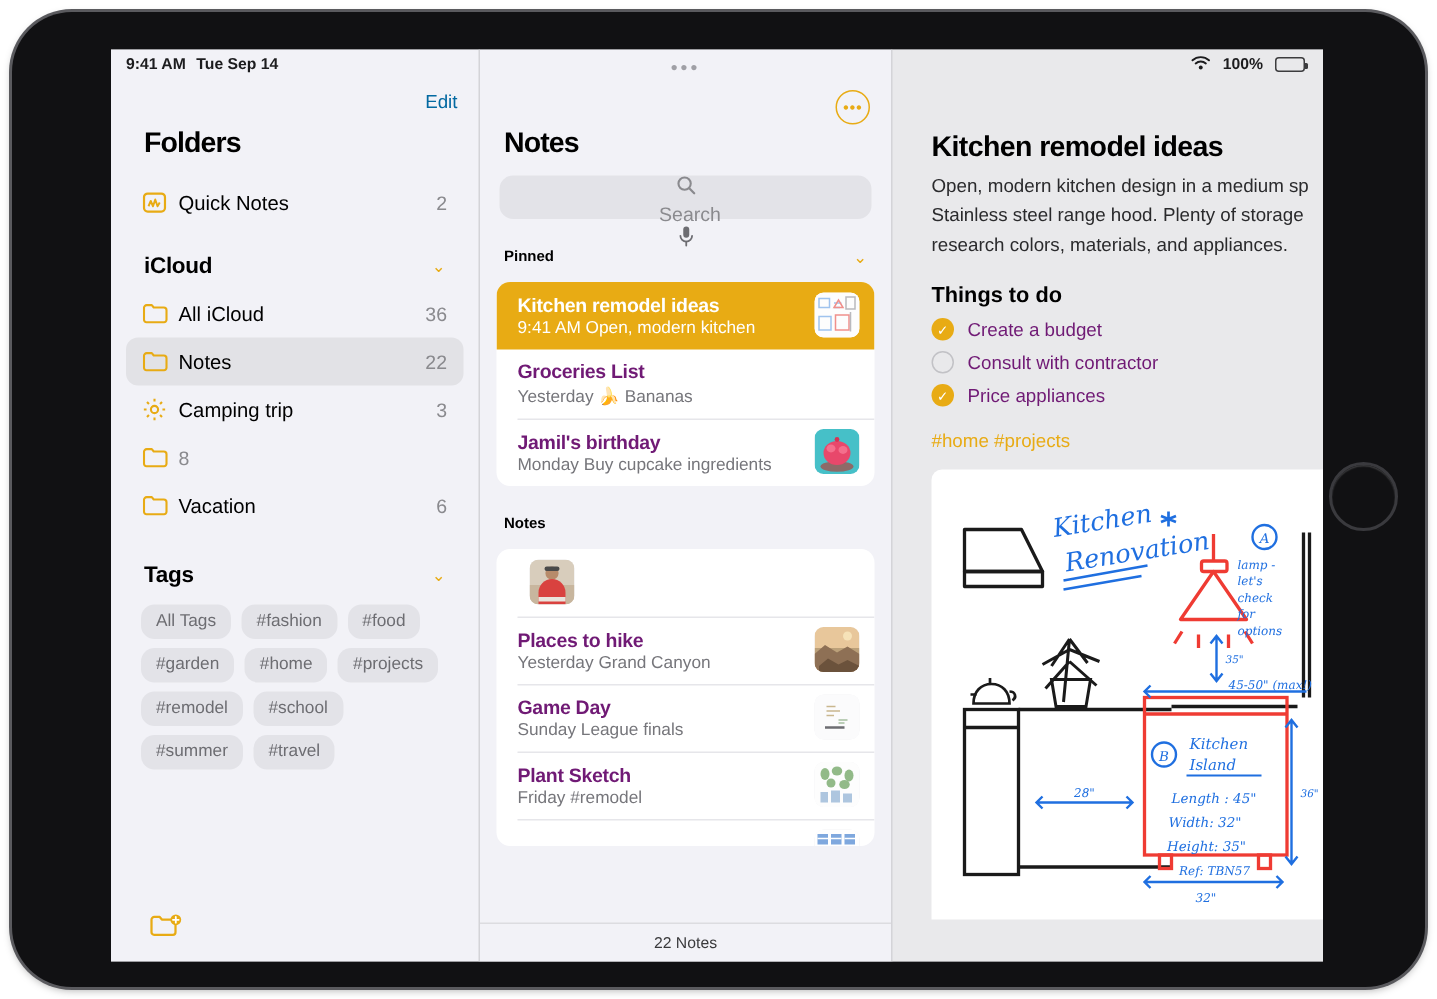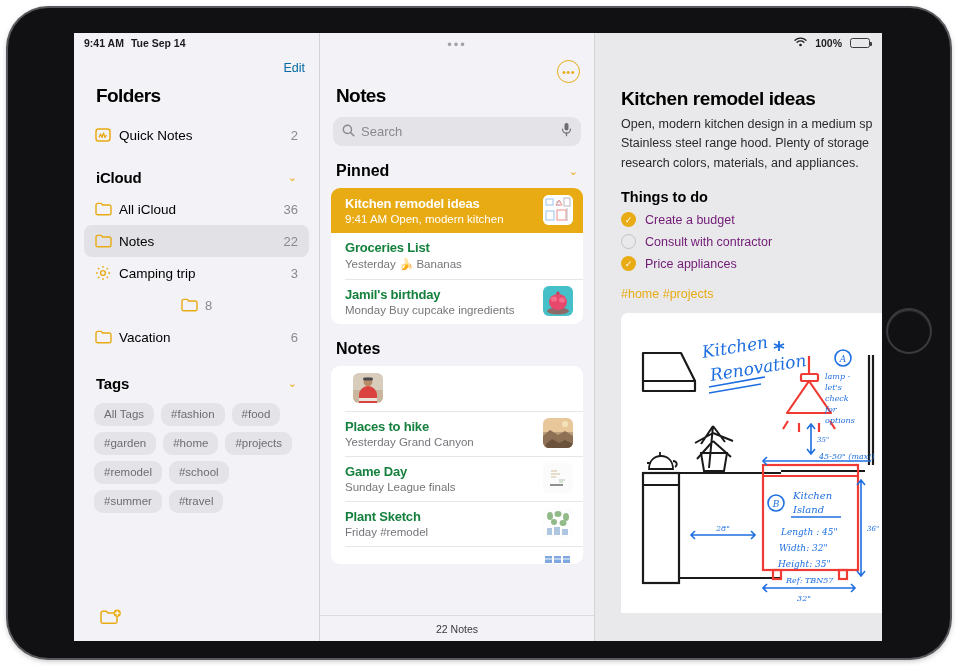--- a/index.html
+++ b/index.html
@@ -63,21 +63,21 @@
     font-size: 12.5px; color: #0369a1; cursor: pointer;
   }
   .big-title {
     font-size: 19px; font-weight: bold; color: #000;
     letter-spacing: -.6px;
   }
   #sidebar .big-title { margin: 52px 0 0 22px; }
   .sb-row {
     height: 32px; margin: 0 10px; border-radius: 8px;
     display: flex; align-items: center; padding: 0 11px;
-    font-size: 13.5px; color: #000; cursor: pointer; justify-content: center;
+    font-size: 13.5px; color: #000; cursor: pointer;
   }
   .sb-row.selected { background: #e2e2e6; }
   .sb-row .ico { width: 24px; display: flex; align-items: center; }
   .sb-row .lbl { flex: 1; }
   .sb-row .cnt { color: #8a8a8e; font-size: 13px; }
   .sec-head {
     display: flex; align-items: center; padding: 0 22px 0 22px;
     margin-top: 14px; margin-bottom: 4px; height: 24px;
   }
   .sec-head .t { font-size: 15px; font-weight: bold; color: #000; flex: 1; letter-spacing: -.2px; }
@@ -100,43 +100,43 @@
     position: absolute; right: 14px; top: 27px;
     width: 23px; height: 23px; border-radius: 50%;
     border: 1.4px solid #e8ab14; color: #e8ab14;
     display: flex; align-items: center; justify-content: center;
     font-size: 11px; letter-spacing: .5px; cursor: pointer;
   }
   #notelist .big-title { margin: 52px 0 0 16px; }
   #search {
     margin: 10px 13px 0; height: 29px; border-radius: 9px;
     background: #e3e3e8; display: flex; align-items: center;
-    padding: 0 9px; cursor: text;
+    padding: 0 9px; cursor: text; flex-direction: column;
   }
   #search .ph { flex: 1; color: #8a8a8e; font-size: 13px; margin-left: 6px; }
   .list-head {
     display: flex; align-items: center; padding: 0 16px;
     height: 26px; margin-top: 12px;
   }
-  .list-head .t { flex: 1; font-size: 16px; font-weight: bold; color: #000; }
+  .list-head .t { flex: 1; font-size: 10px; font-weight: bold; color: #000; }
   .card {
     margin: 4px 11px 0; background: #fff; border-radius: 9px; overflow: hidden;
   }
   .note-row {
     display: flex; align-items: center; padding: 7px 10px 8px 14px;
     cursor: pointer; min-height: 44px; position: relative;
   }
   .note-row + .note-row::before {
     content: ""; position: absolute; left: 14px; right: 0; top: 0;
     height: 1px; background: #e6e6ea;
   }
   .note-row.active { background: #e8ab14; }
   .note-row.active + .note-row::before { background: transparent; }
   .note-txt { flex: 1; min-width: 0; }
-  .note-title { font-size: 13px; font-weight: bold; color: #15803d; letter-spacing: -.2px;
+  .note-title { font-size: 13px; font-weight: bold; color: #701a75; letter-spacing: -.2px;
                 white-space: nowrap; overflow: hidden; text-overflow: ellipsis; }
   .note-sub { font-size: 11.5px; color: #76767b; margin-top: 2px;
               white-space: nowrap; overflow: hidden; text-overflow: ellipsis; }
   .note-row.active .note-title { color: #fff; }
   .note-row.active .note-sub { color: #fff; }
   .thumb { width: 30px; height: 30px; border-radius: 6px; margin-left: 8px;
            flex: none; overflow: hidden; background: #f4f4f6; }
   #nl-bottom {
     position: absolute; left: 0; bottom: 0; width: 100%; height: 26px;
     background: #f2f2f7; border-top: 1px solid #dcdce0;

